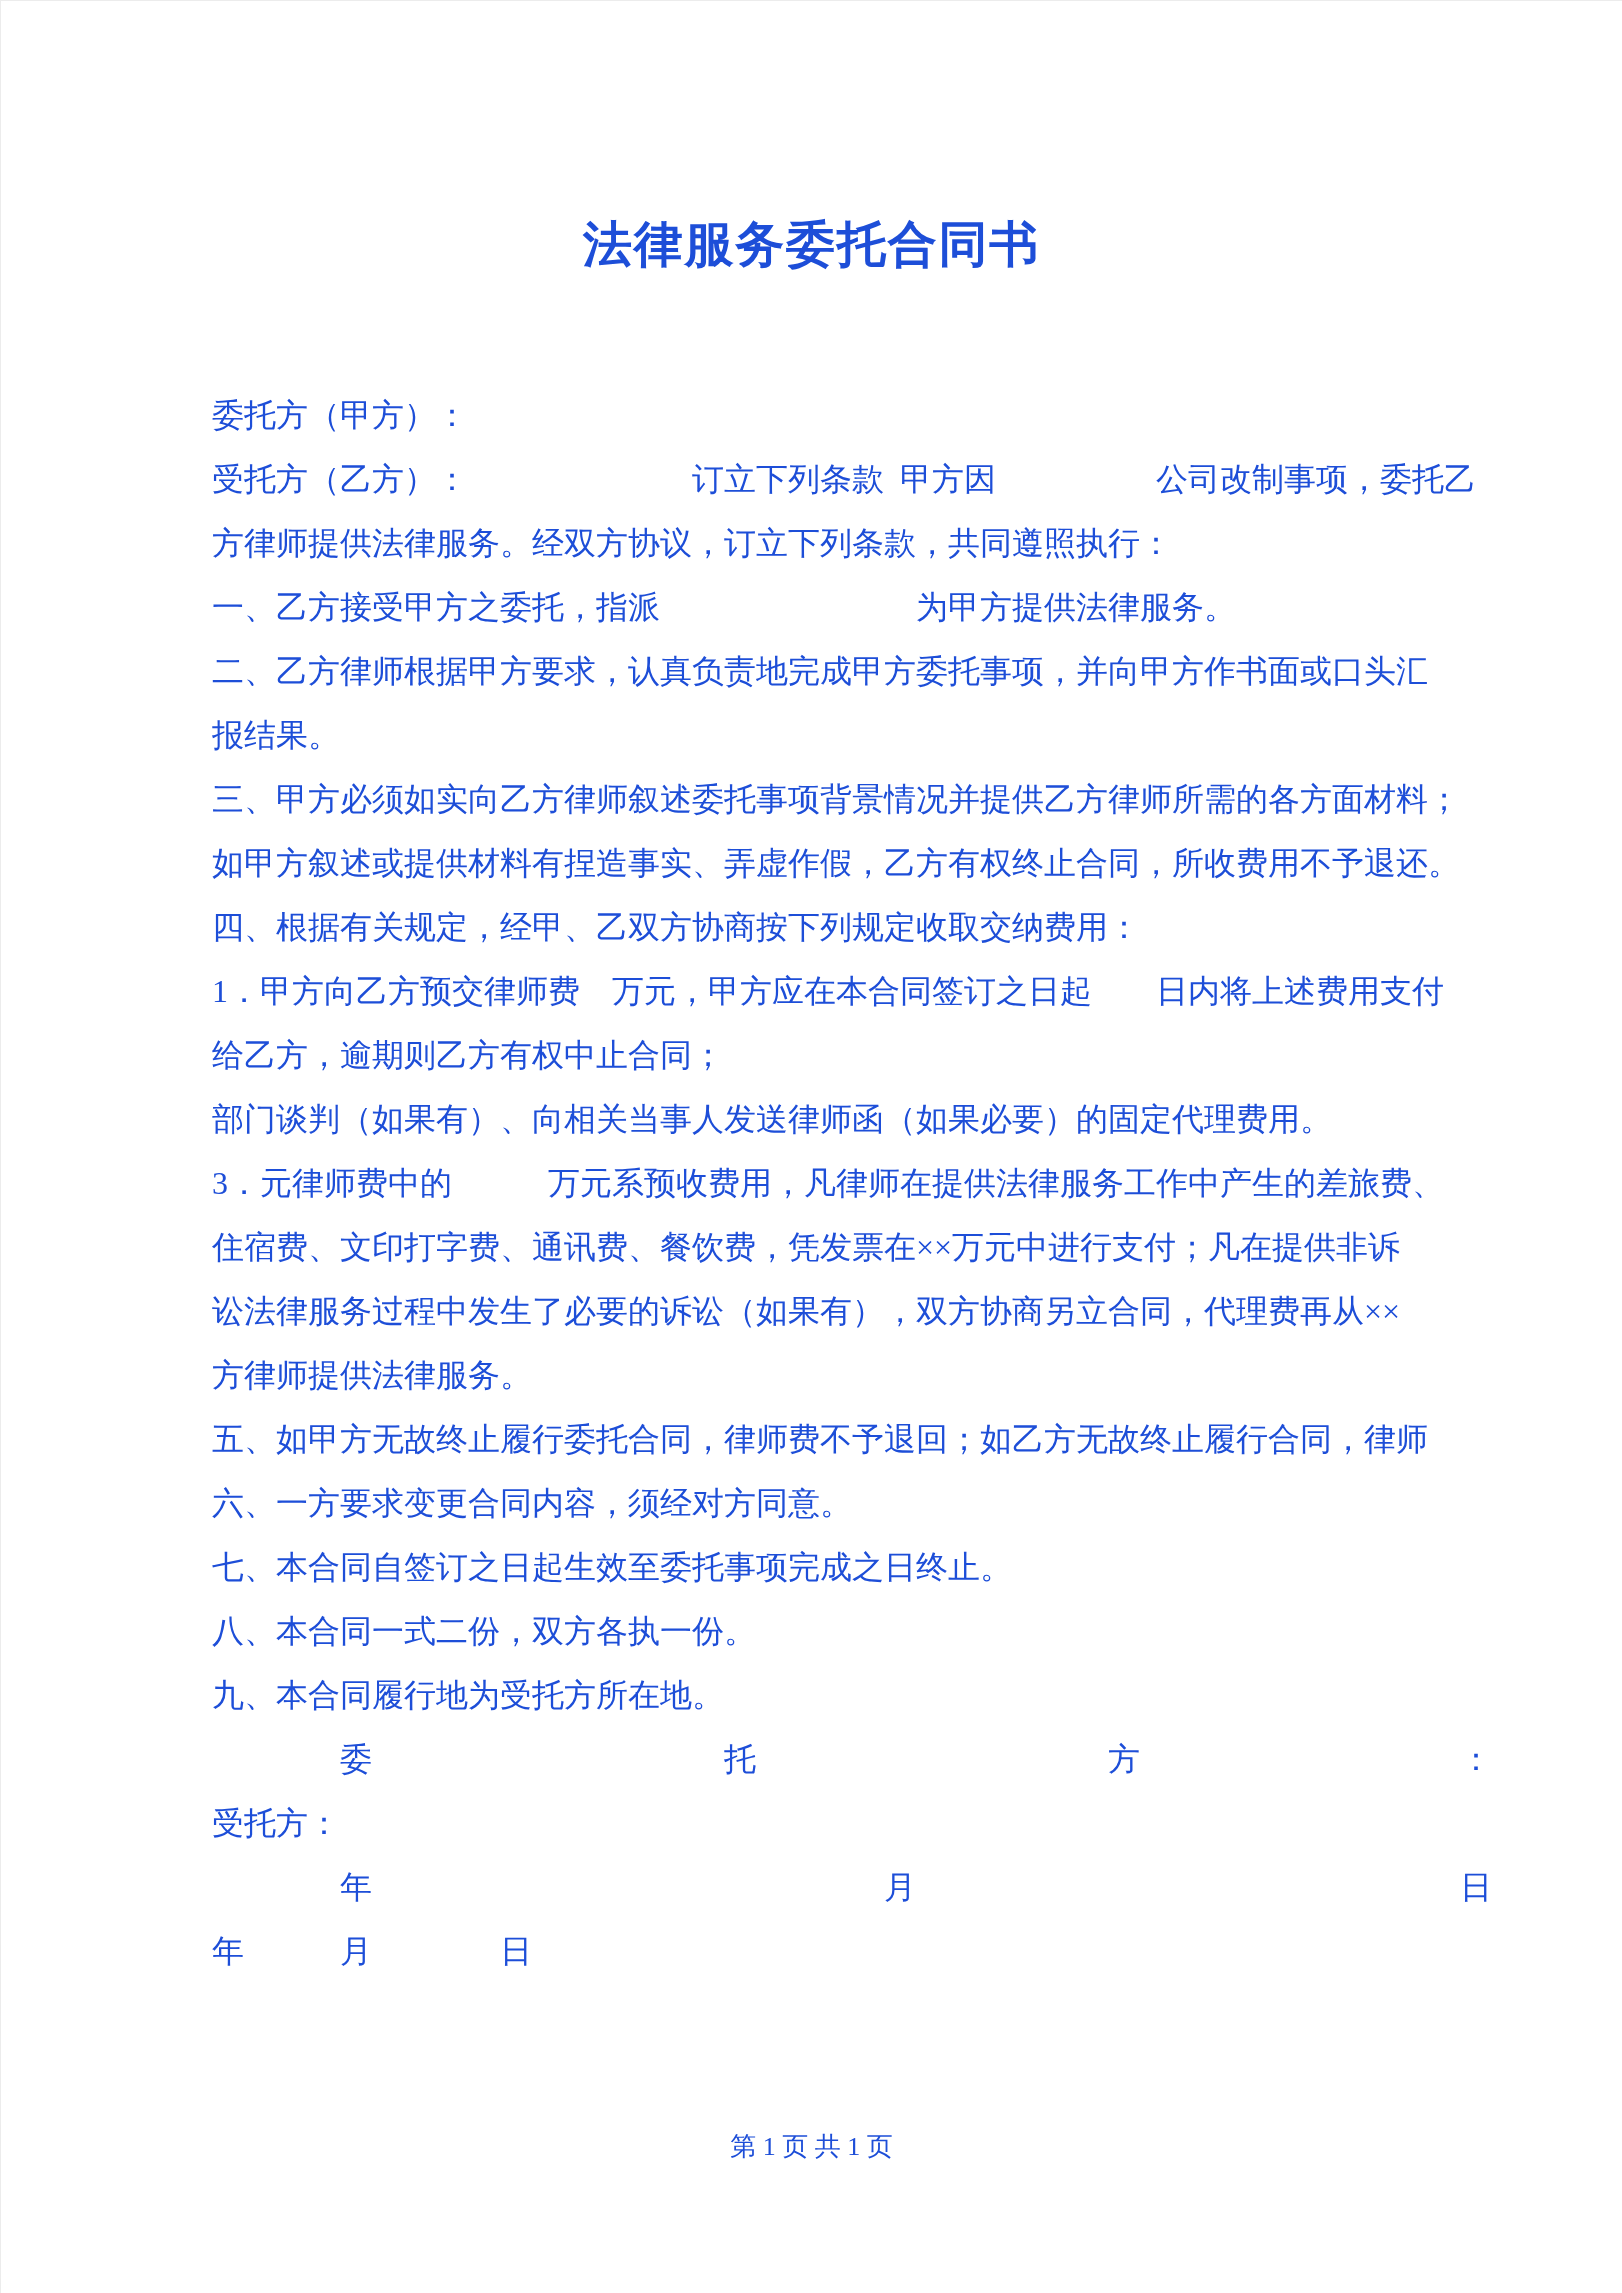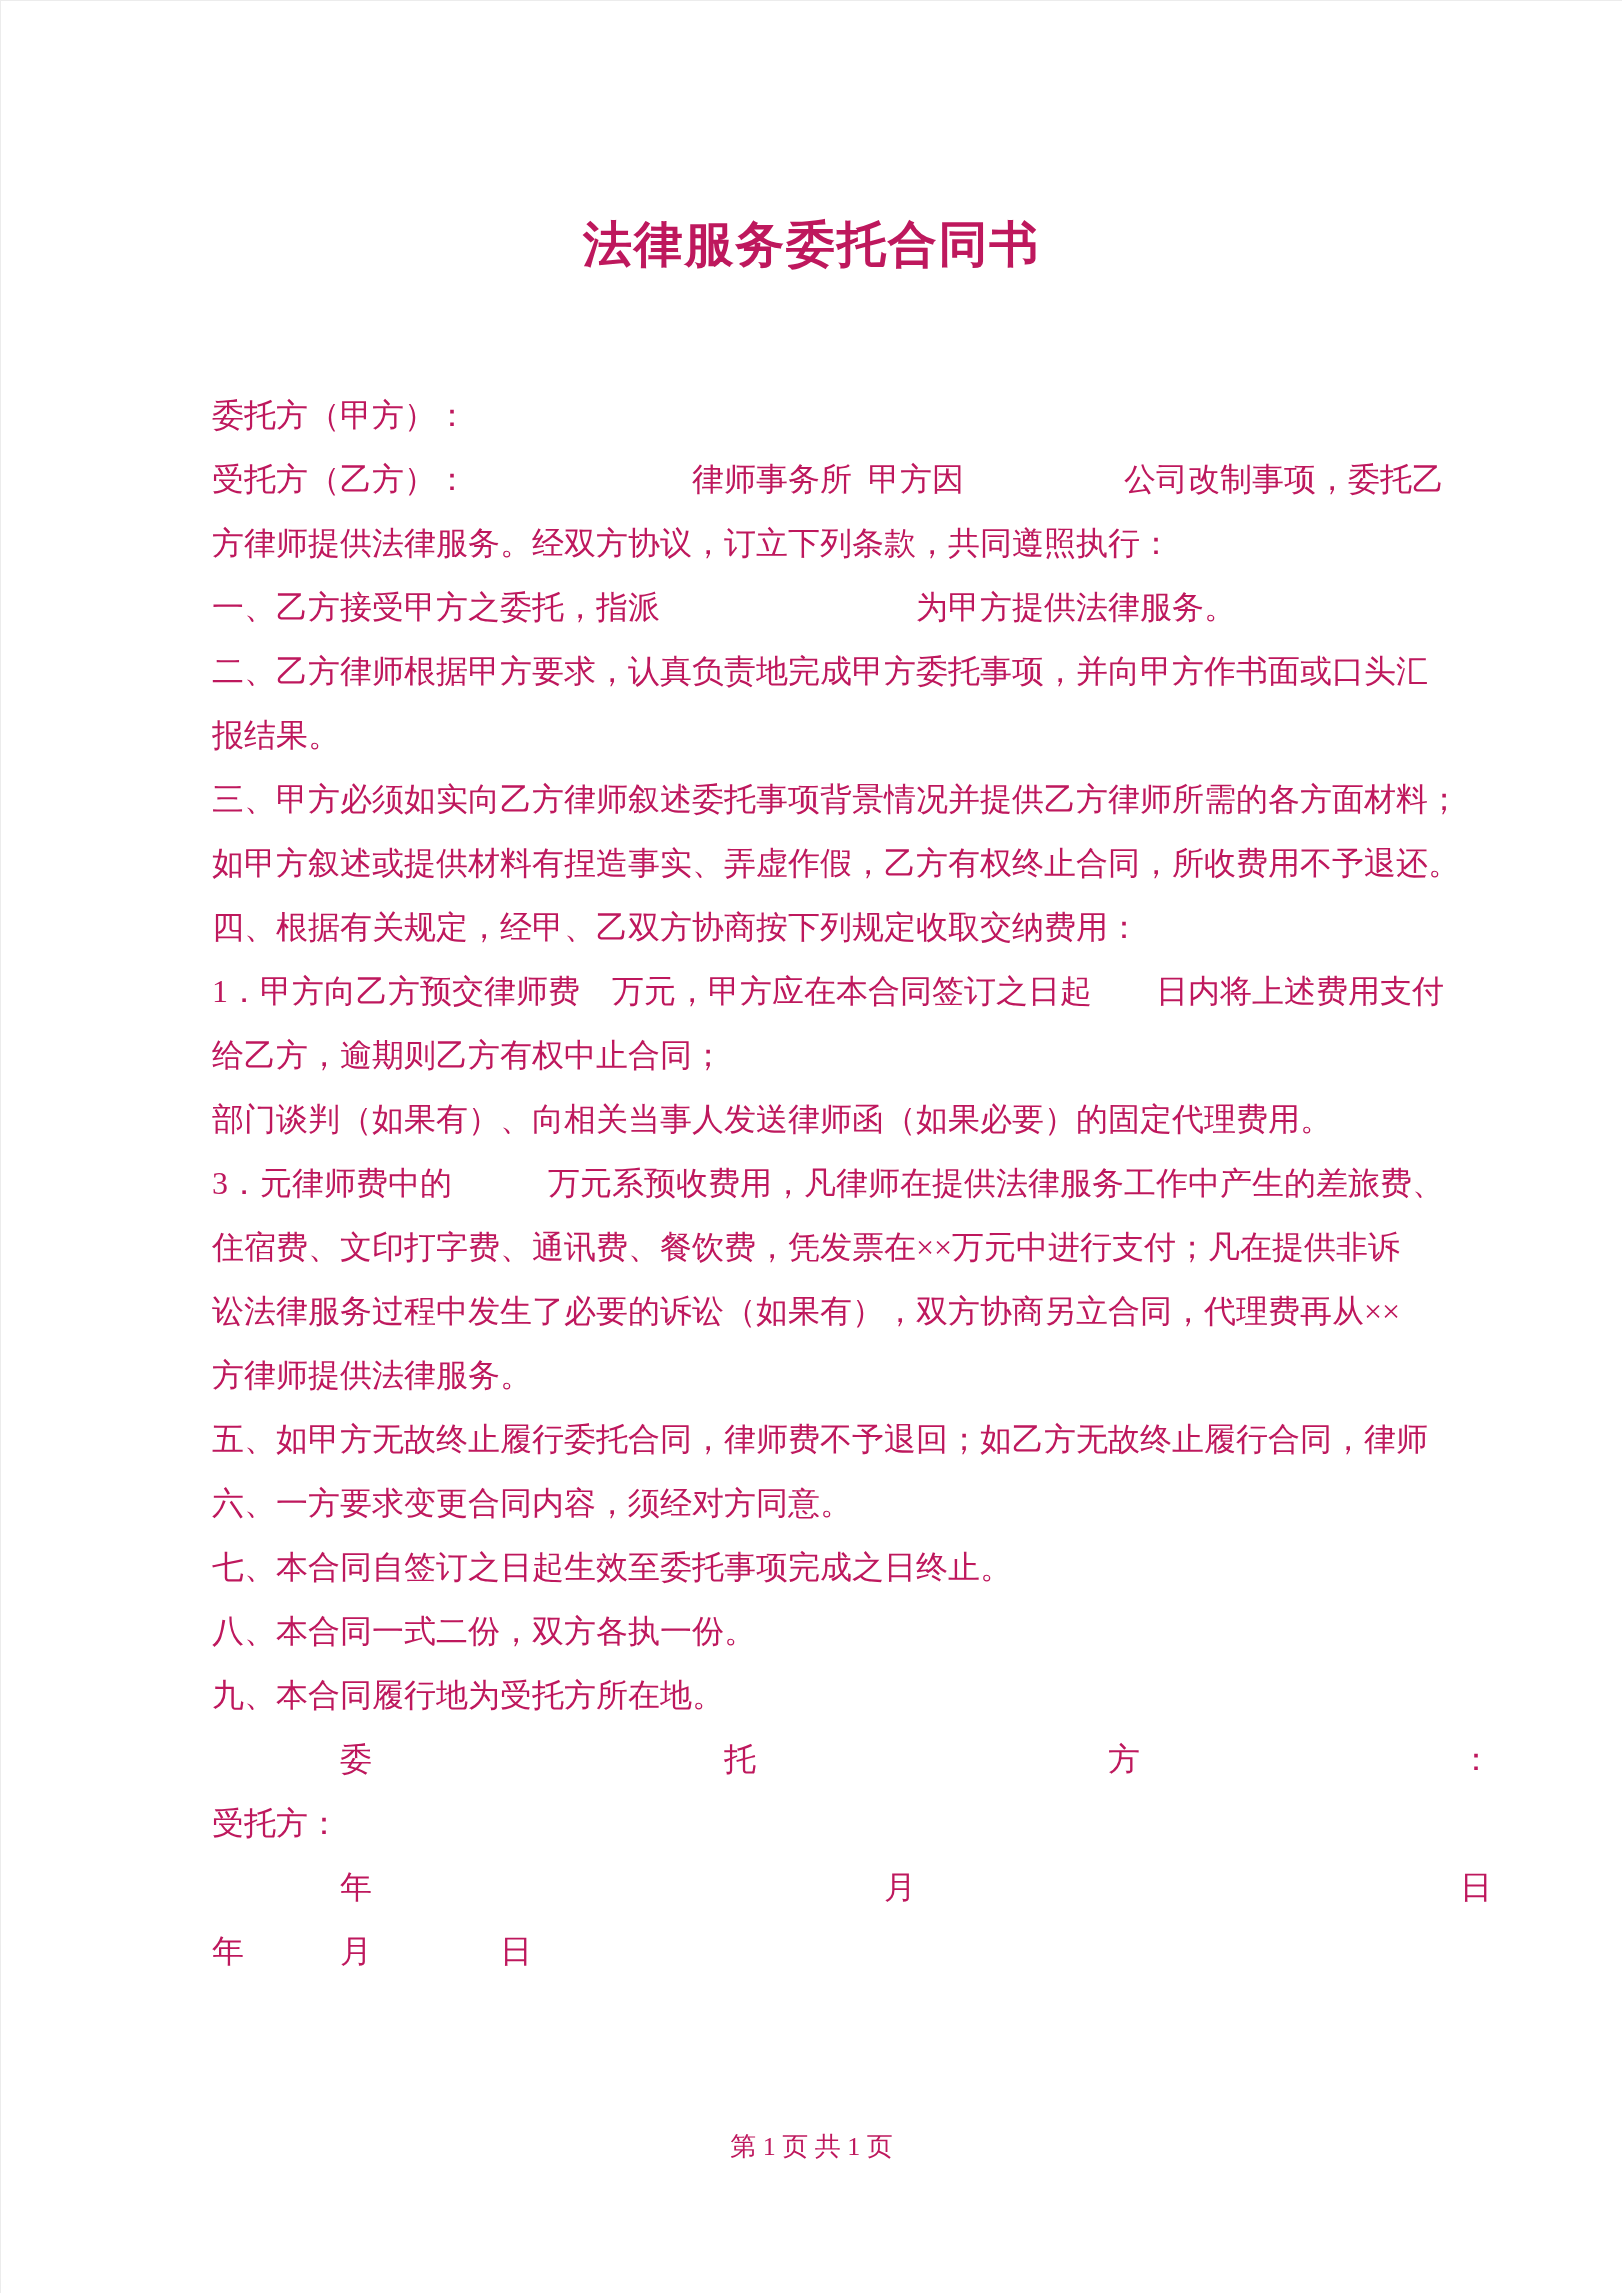--- a/index.html
+++ b/index.html
@@ -5,21 +5,21 @@
   html, body {
     margin: 0;
     padding: 0;
     background: #ffffff;
   }
   .page {
     position: relative;
     width: 1623px;
     height: 2294px;
     background: #ffffff;
-    color: #be185d;
+    color: #1d4ed8;
     font-family: "Liberation Serif", "DejaVu Serif", serif;
     border: 1.8px solid #ececec;
     box-sizing: border-box;
     overflow: hidden;
   }
   .title {
     position: absolute;
     top: 207px;
     left: 0;
     width: 100%;
@@ -55,21 +55,21 @@
 </style>
 </head>
 <body>
 
 <div class="page">
 
   <div class="title">法律服务委托合同书</div>
 
   <div class="doc-body">
     <div class="line">委托方（甲方）：</div>
-    <div class="line">受托方（乙方）：　　　　　　　律师事务所  甲方因　　　　　公司改制事项，委托乙</div>
+    <div class="line">受托方（乙方）：　　　　　　　订立下列条款  甲方因　　　　　公司改制事项，委托乙</div>
     <div class="line">方律师提供法律服务。经双方协议，订立下列条款，共同遵照执行：</div>
     <div class="line">一、乙方接受甲方之委托，指派　　　　　　　　为甲方提供法律服务。</div>
     <div class="line">二、乙方律师根据甲方要求，认真负责地完成甲方委托事项，并向甲方作书面或口头汇</div>
     <div class="line">报结果。</div>
     <div class="line">三、甲方必须如实向乙方律师叙述委托事项背景情况并提供乙方律师所需的各方面材料；</div>
     <div class="line">如甲方叙述或提供材料有捏造事实、弄虚作假，乙方有权终止合同，所收费用不予退还。</div>
     <div class="line">四、根据有关规定，经甲、乙双方协商按下列规定收取交纳费用：</div>
     <div class="line">1．甲方向乙方预交律师费　万元，甲方应在本合同签订之日起　　日内将上述费用支付</div>
     <div class="line">给乙方，逾期则乙方有权中止合同；</div>
     <div class="line">部门谈判（如果有）、向相关当事人发送律师函（如果必要）的固定代理费用。</div>

